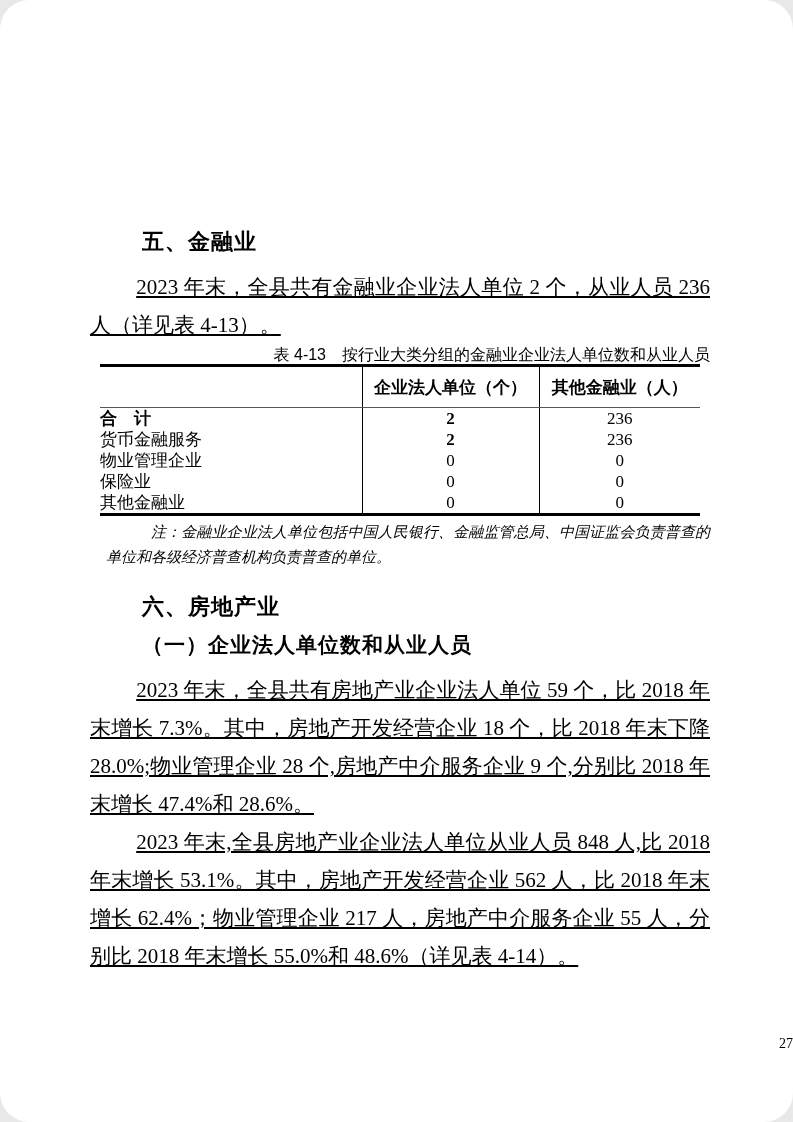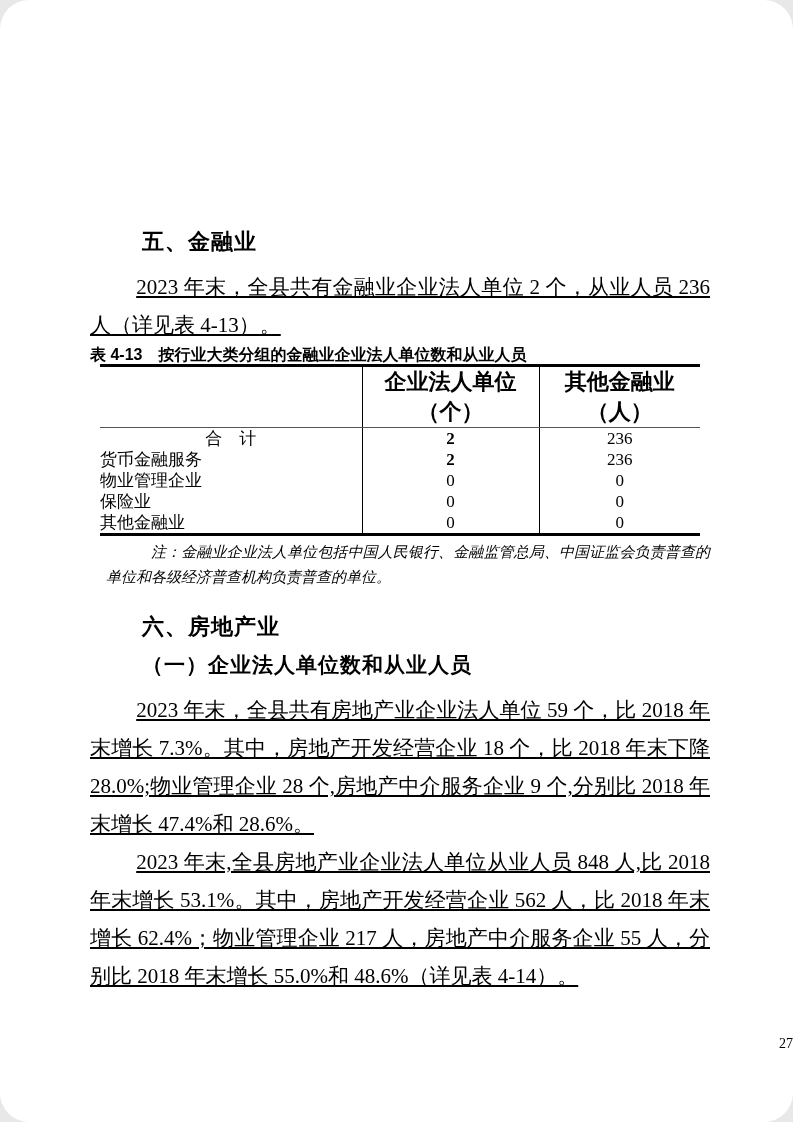--- a/index.html
+++ b/index.html
@@ -43,41 +43,41 @@
   .body-para {
     font-size: 21px;
     line-height: 38px;
     text-align: justify;
     text-indent: 2.2em;
     margin: 0;
     text-decoration: underline;
   }
   .table-title {
     font-family: "Liberation Sans", sans-serif;
-    font-weight: bold;
+    font-weight: normal;
     font-size: 16px;
     line-height: 18px;
-    text-align: left;
+    text-align: right;
     margin: 2px 0 0 0;
   }
   table.stat-table {
     width: 600px;
     margin-left: 10px;
     border-collapse: collapse;
     border-top: 3px solid #000;
     border-bottom: 3px solid #000;
     table-layout: fixed;
   }
   table.stat-table col.c1 { width: 262px; }
   table.stat-table col.c2 { width: 177px; }
   table.stat-table col.c3 { width: 161px; }
   table.stat-table th {
     font-family: "Liberation Sans", sans-serif;
     font-weight: bold;
-    font-size: 22px;
+    font-size: 17px;
     height: 40px;
     text-align: center;
     vertical-align: middle;
     border-bottom: 1px solid #555;
     padding: 0;
   }
   table.stat-table td {
     font-size: 17px;
     line-height: 21px;
     height: 21px;
@@ -85,22 +85,21 @@
     vertical-align: middle;
   }
   table.stat-table .vline {
     border-left: 1.5px solid #000;
   }
   td.row-label {
     text-align: left;
     padding-left: 4px;
   }
   td.row-label.total {
-    text-align: center;
-    font-weight: normal;
+    font-weight: bold;
     padding-left: 0;
   }
   td.num {
     text-align: center;
   }
   td.num.bold { font-weight: bold; }
   .table-note {
     font-size: 15px;
     line-height: 25px;
     font-style: italic;

